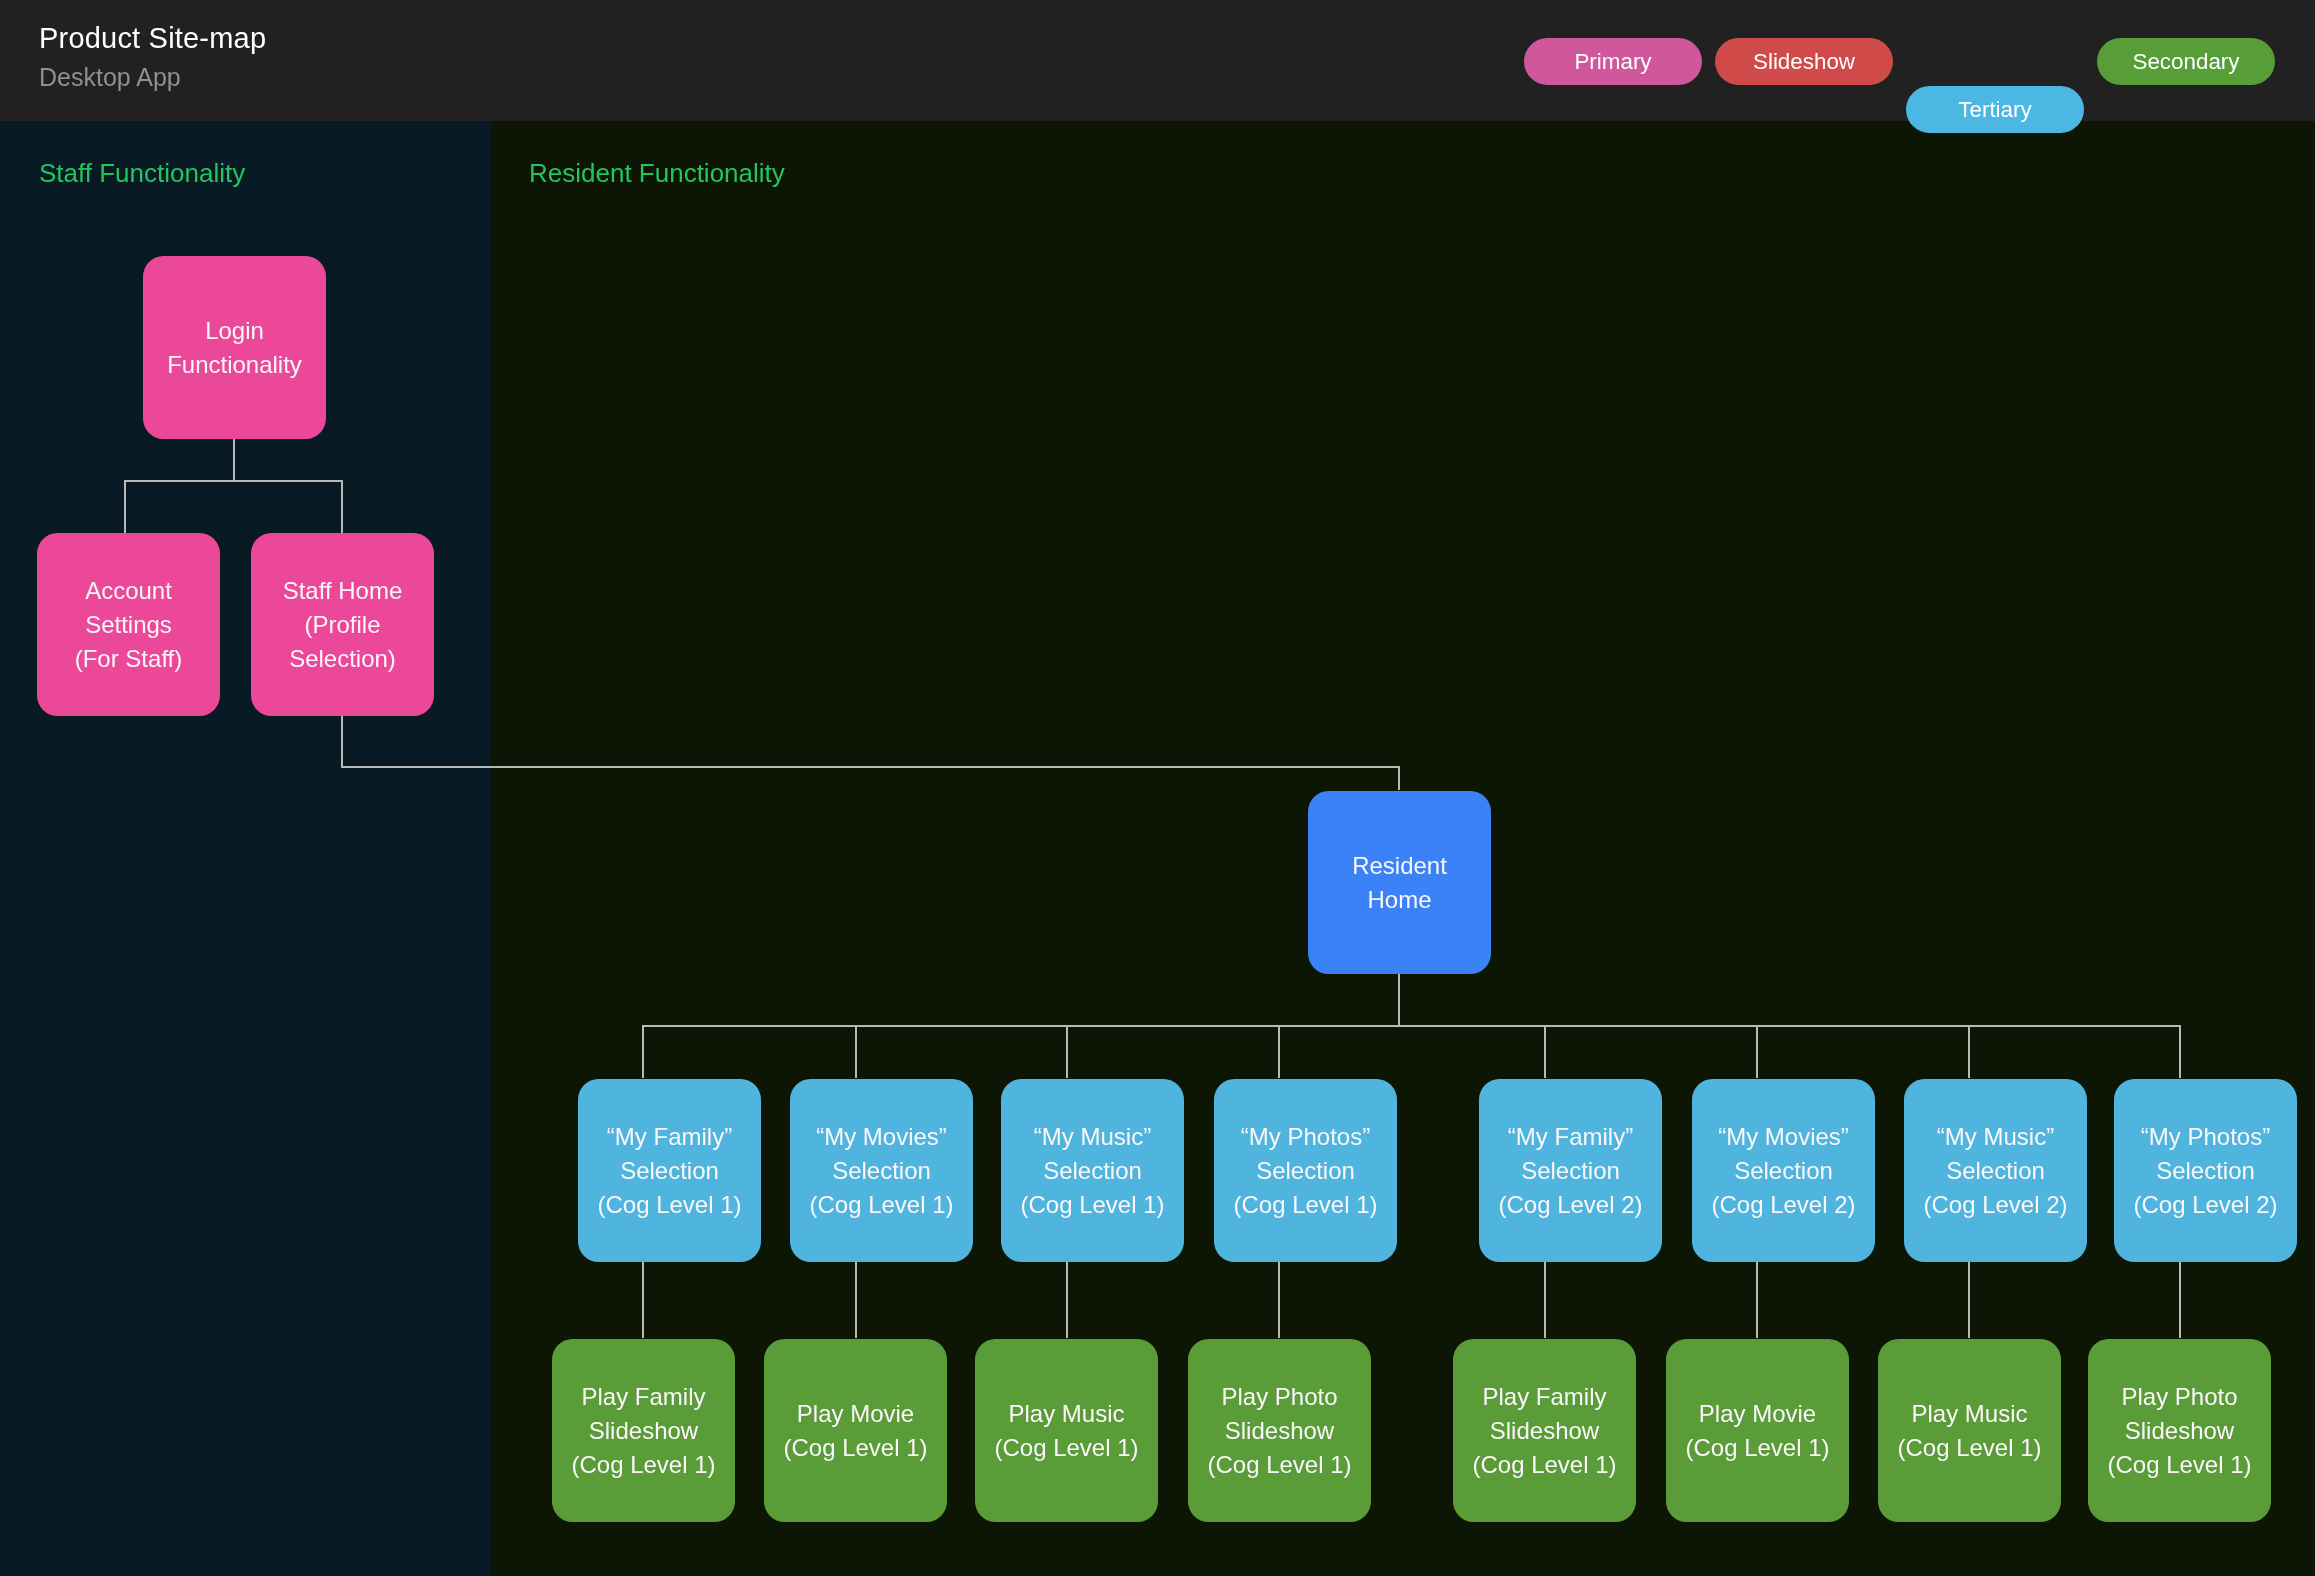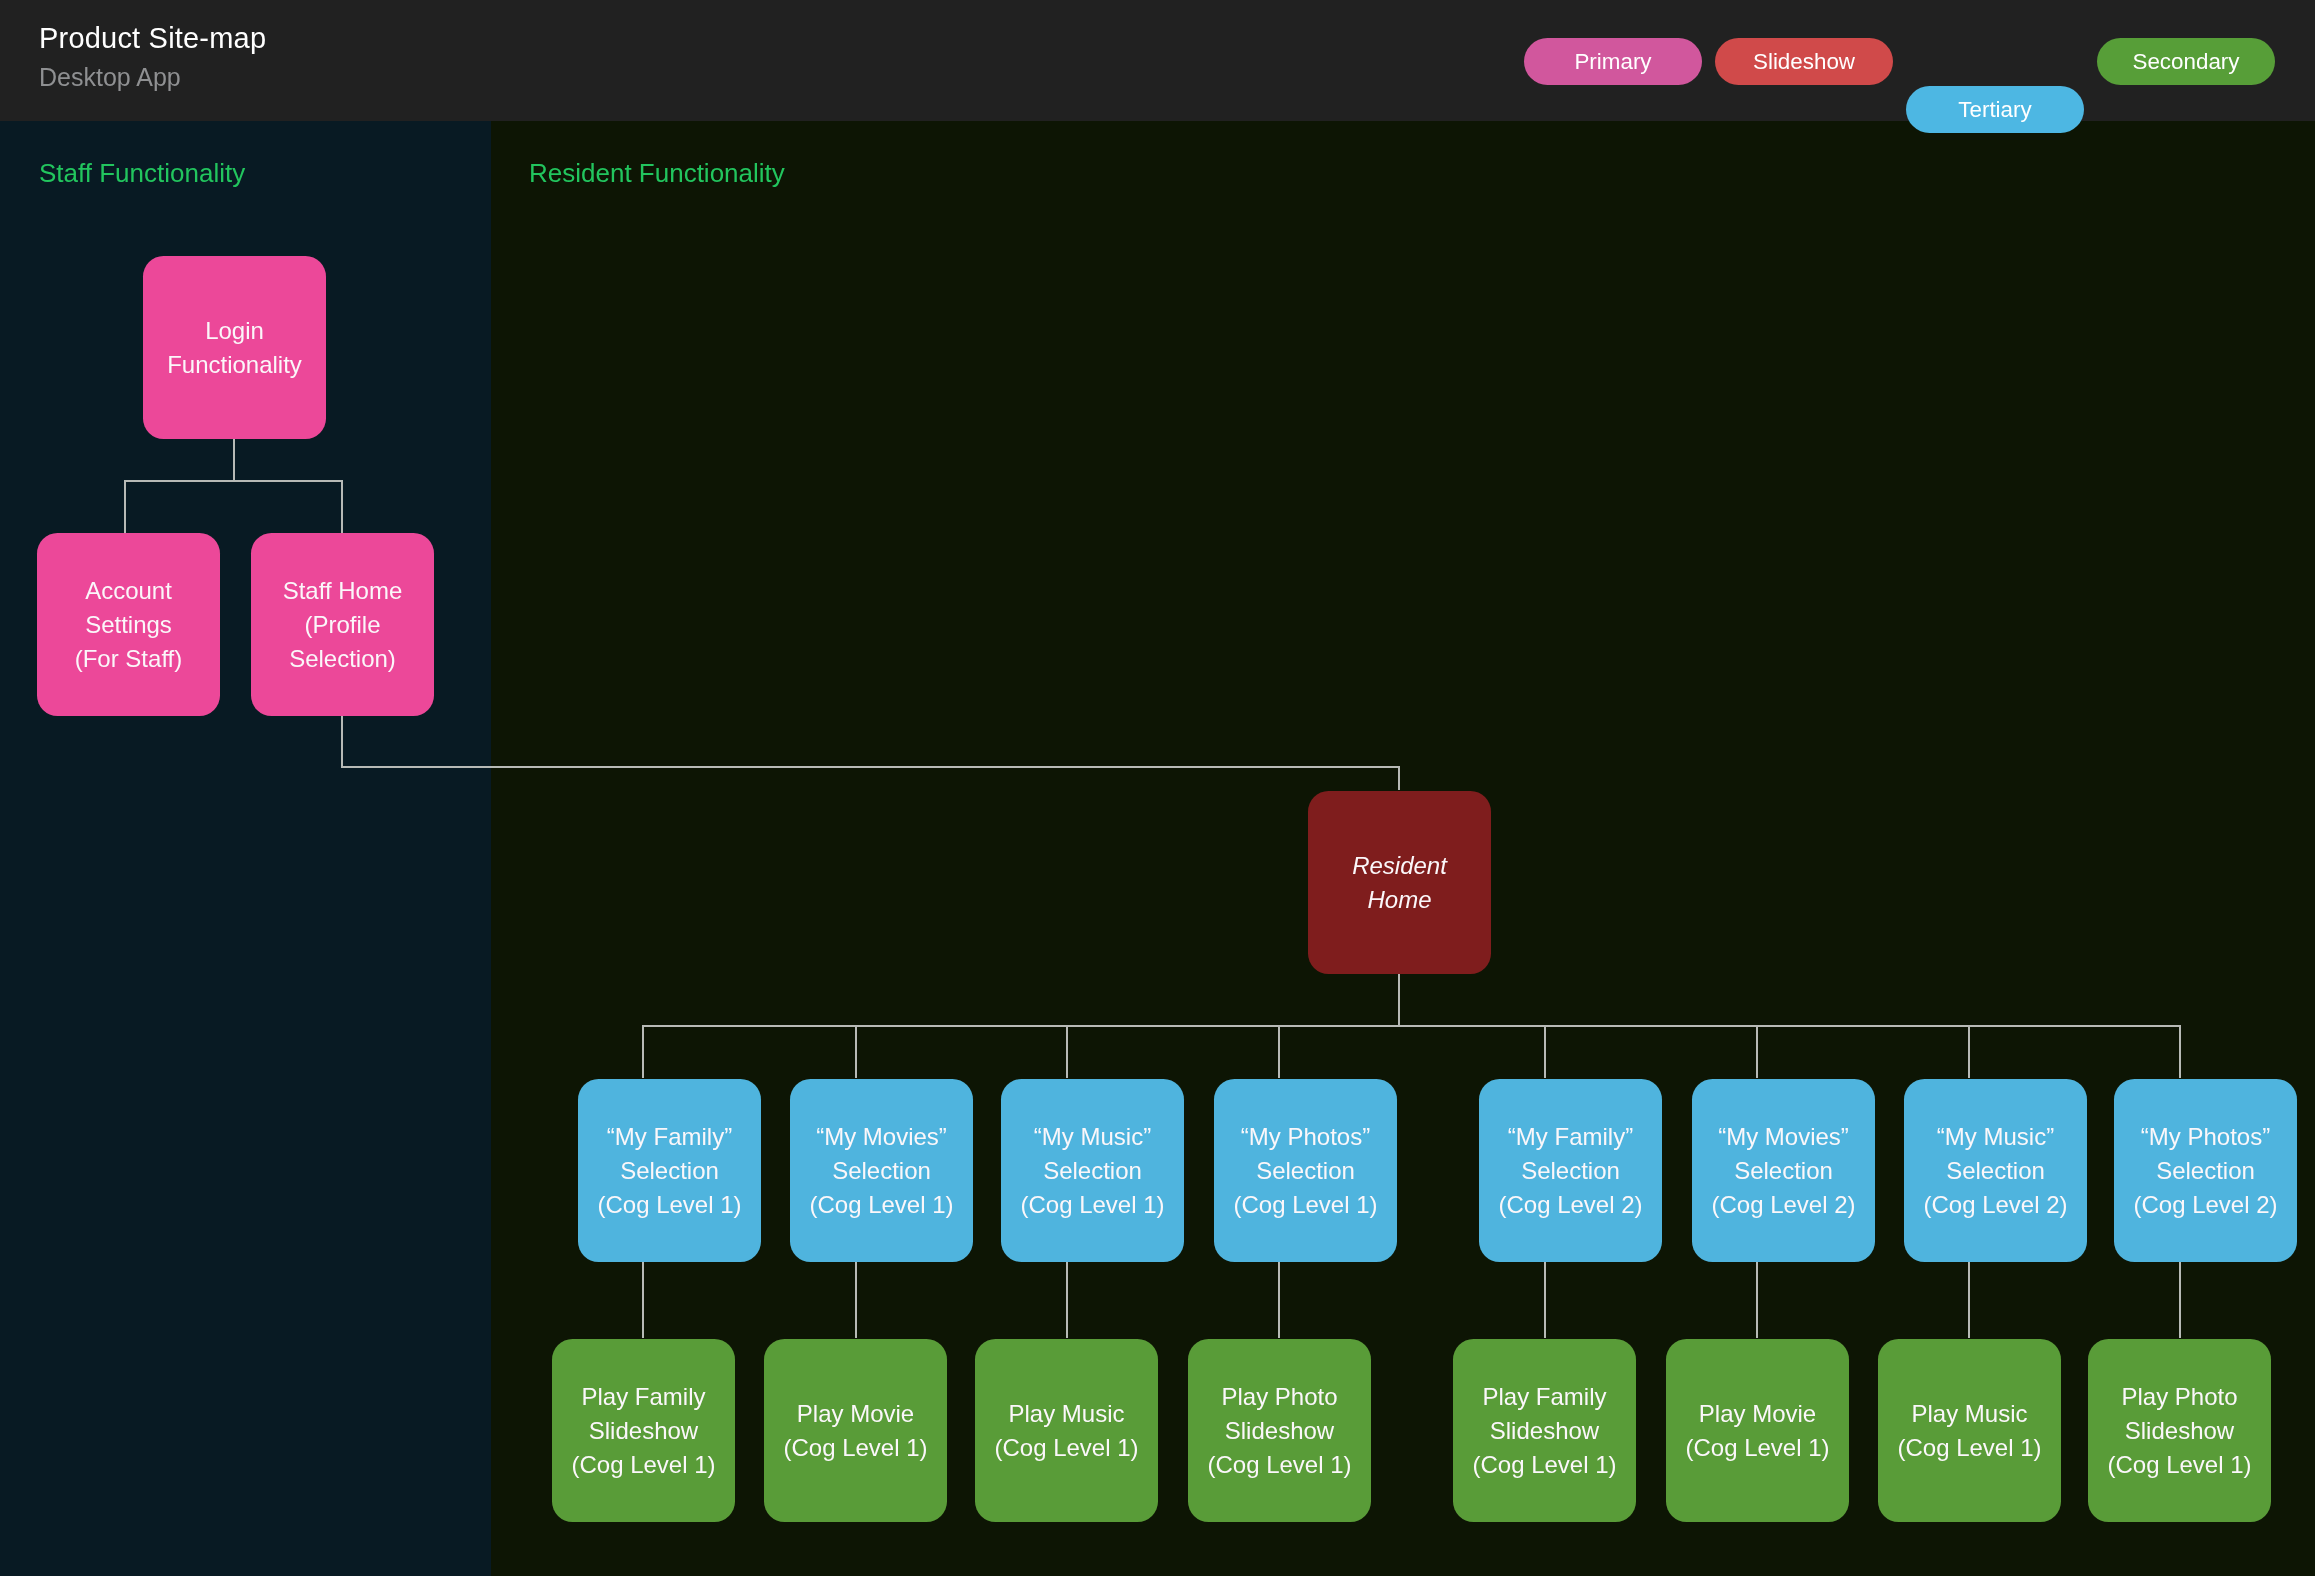--- a/index.html
+++ b/index.html
@@ -31,21 +31,21 @@
   
   .line{position:absolute;background:#b7bab6;z-index:1;}
   
   .node{
     position:absolute;width:183px;height:183px;border-radius:20.5px;z-index:3;
     display:flex;align-items:center;justify-content:center;text-align:center;
     color:#fbf7fa;font-size:24px;line-height:34px;white-space:pre-line;
     padding:0 5.6px;box-sizing:border-box;cursor:pointer;
   }
   .node.primary{background:#ec4899;}
-  .node.secondary{background:#7f1d1d;font-style:italic;}
+  .node.secondary{background:#3b82f6;}
   .node.tertiary{background:#4fb4de;margin-left:26px;}
   .node.quaternary{background:#599c38;}
 </style>
 </head>
 <body>
 
 <div class="canvas">
 
   <div class="panel-staff"></div>
   <div class="panel-resident"></div>

